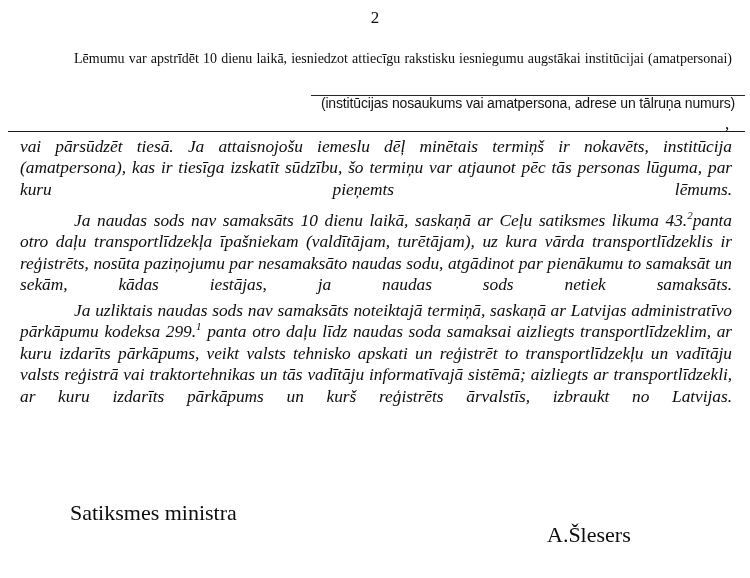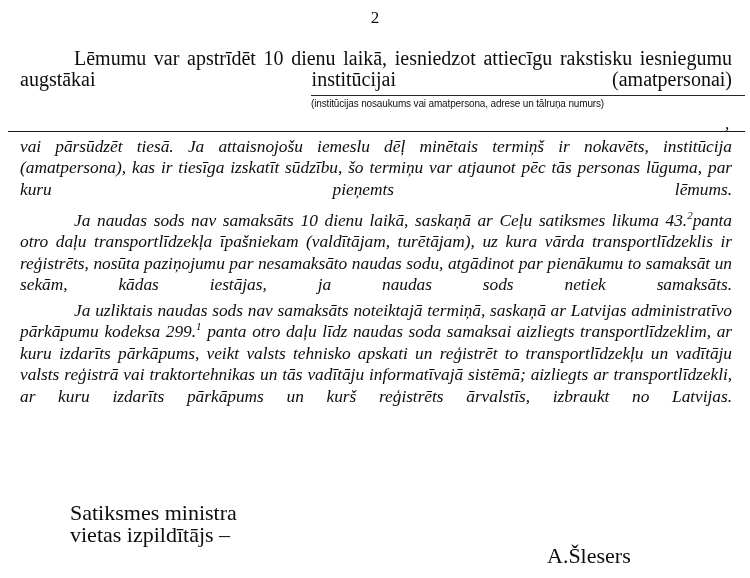--- a/index.html
+++ b/index.html
@@ -69,21 +69,21 @@
 
   
   #para-one-block {
     position: absolute;
     left: 20px;
     top: 48px;
     width: 712px;
   }
 
   #para-one {
-    font-size: 20px;
+    font-size: 14px;
     line-height: 21.4px;
     text-indent: 54px;
     text-align: justify;
     margin: 0;
   }
 
   #para-one::after {
     content: "";
     display: inline-block;
     width: 100%;
@@ -96,22 +96,22 @@
     width: 434px;
     height: 0;
     border-top: 1.4px solid #262626;
   }
 
   .rule-caption {
     position: absolute;
     left: 311px;
     top: 97px;
     width: 434px;
-    text-align: left;
-    font-size: 10px;
+    text-align: center;
+    font-size: 14px;
     line-height: 13px;
     font-family: "Liberation Sans", "DejaVu Sans", sans-serif;
     letter-spacing: -0.15px;
     color: #131313;
   }
 
   .rule-full {
     position: absolute;
     left: 8px;
     top: 131px;
@@ -181,19 +181,18 @@
   <div class="body-text" id="para-three">
     <p class="para"><span>Ja naudas sods nav samaksāts 10 dienu laikā, saskaņā ar Ceļu satiksmes likuma 43.</span><sup class="art">2</sup><span>panta otro daļu transportlīdzekļa īpašniekam (valdītājam, turētājam), uz kura vārda transportlīdzeklis ir reģistrēts, nosūta paziņojumu par nesamaksāto naudas sodu, atgādinot par pienākumu to samaksāt un sekām, kādas iestājas, ja naudas sods netiek samaksāts.</span></p>
   </div>
 
   <div class="body-text" id="para-four">
     <p class="para"><span>Ja uzliktais naudas sods nav samaksāts noteiktajā termiņā, saskaņā ar Latvijas administratīvo pārkāpumu kodeksa 299.</span><sup class="art">1</sup><span> panta otro daļu līdz naudas soda samaksai aizliegts transportlīdzeklim, ar kuru izdarīts pārkāpums, veikt valsts tehnisko apskati un reģistrēt to transportlīdzekļu un vadītāju valsts reģistrā vai traktortehnikas un tās vadītāju informatīvajā sistēmā; aizliegts ar transportlīdzekli, ar kuru izdarīts pārkāpums un kurš reģistrēts ārvalstīs, izbraukt no Latvijas.</span></p>
   </div>
 
   <div class="signature">
     <div class="sig-row">Satiksmes ministra</div>
-    <div class="sig-row">vietas izpildītājs –</div>
     <div class="sig-row">
       <span class="sig-name">A.Šlesers</span>
     </div>
   </div>
 
 </div>
 
 </body></html>

